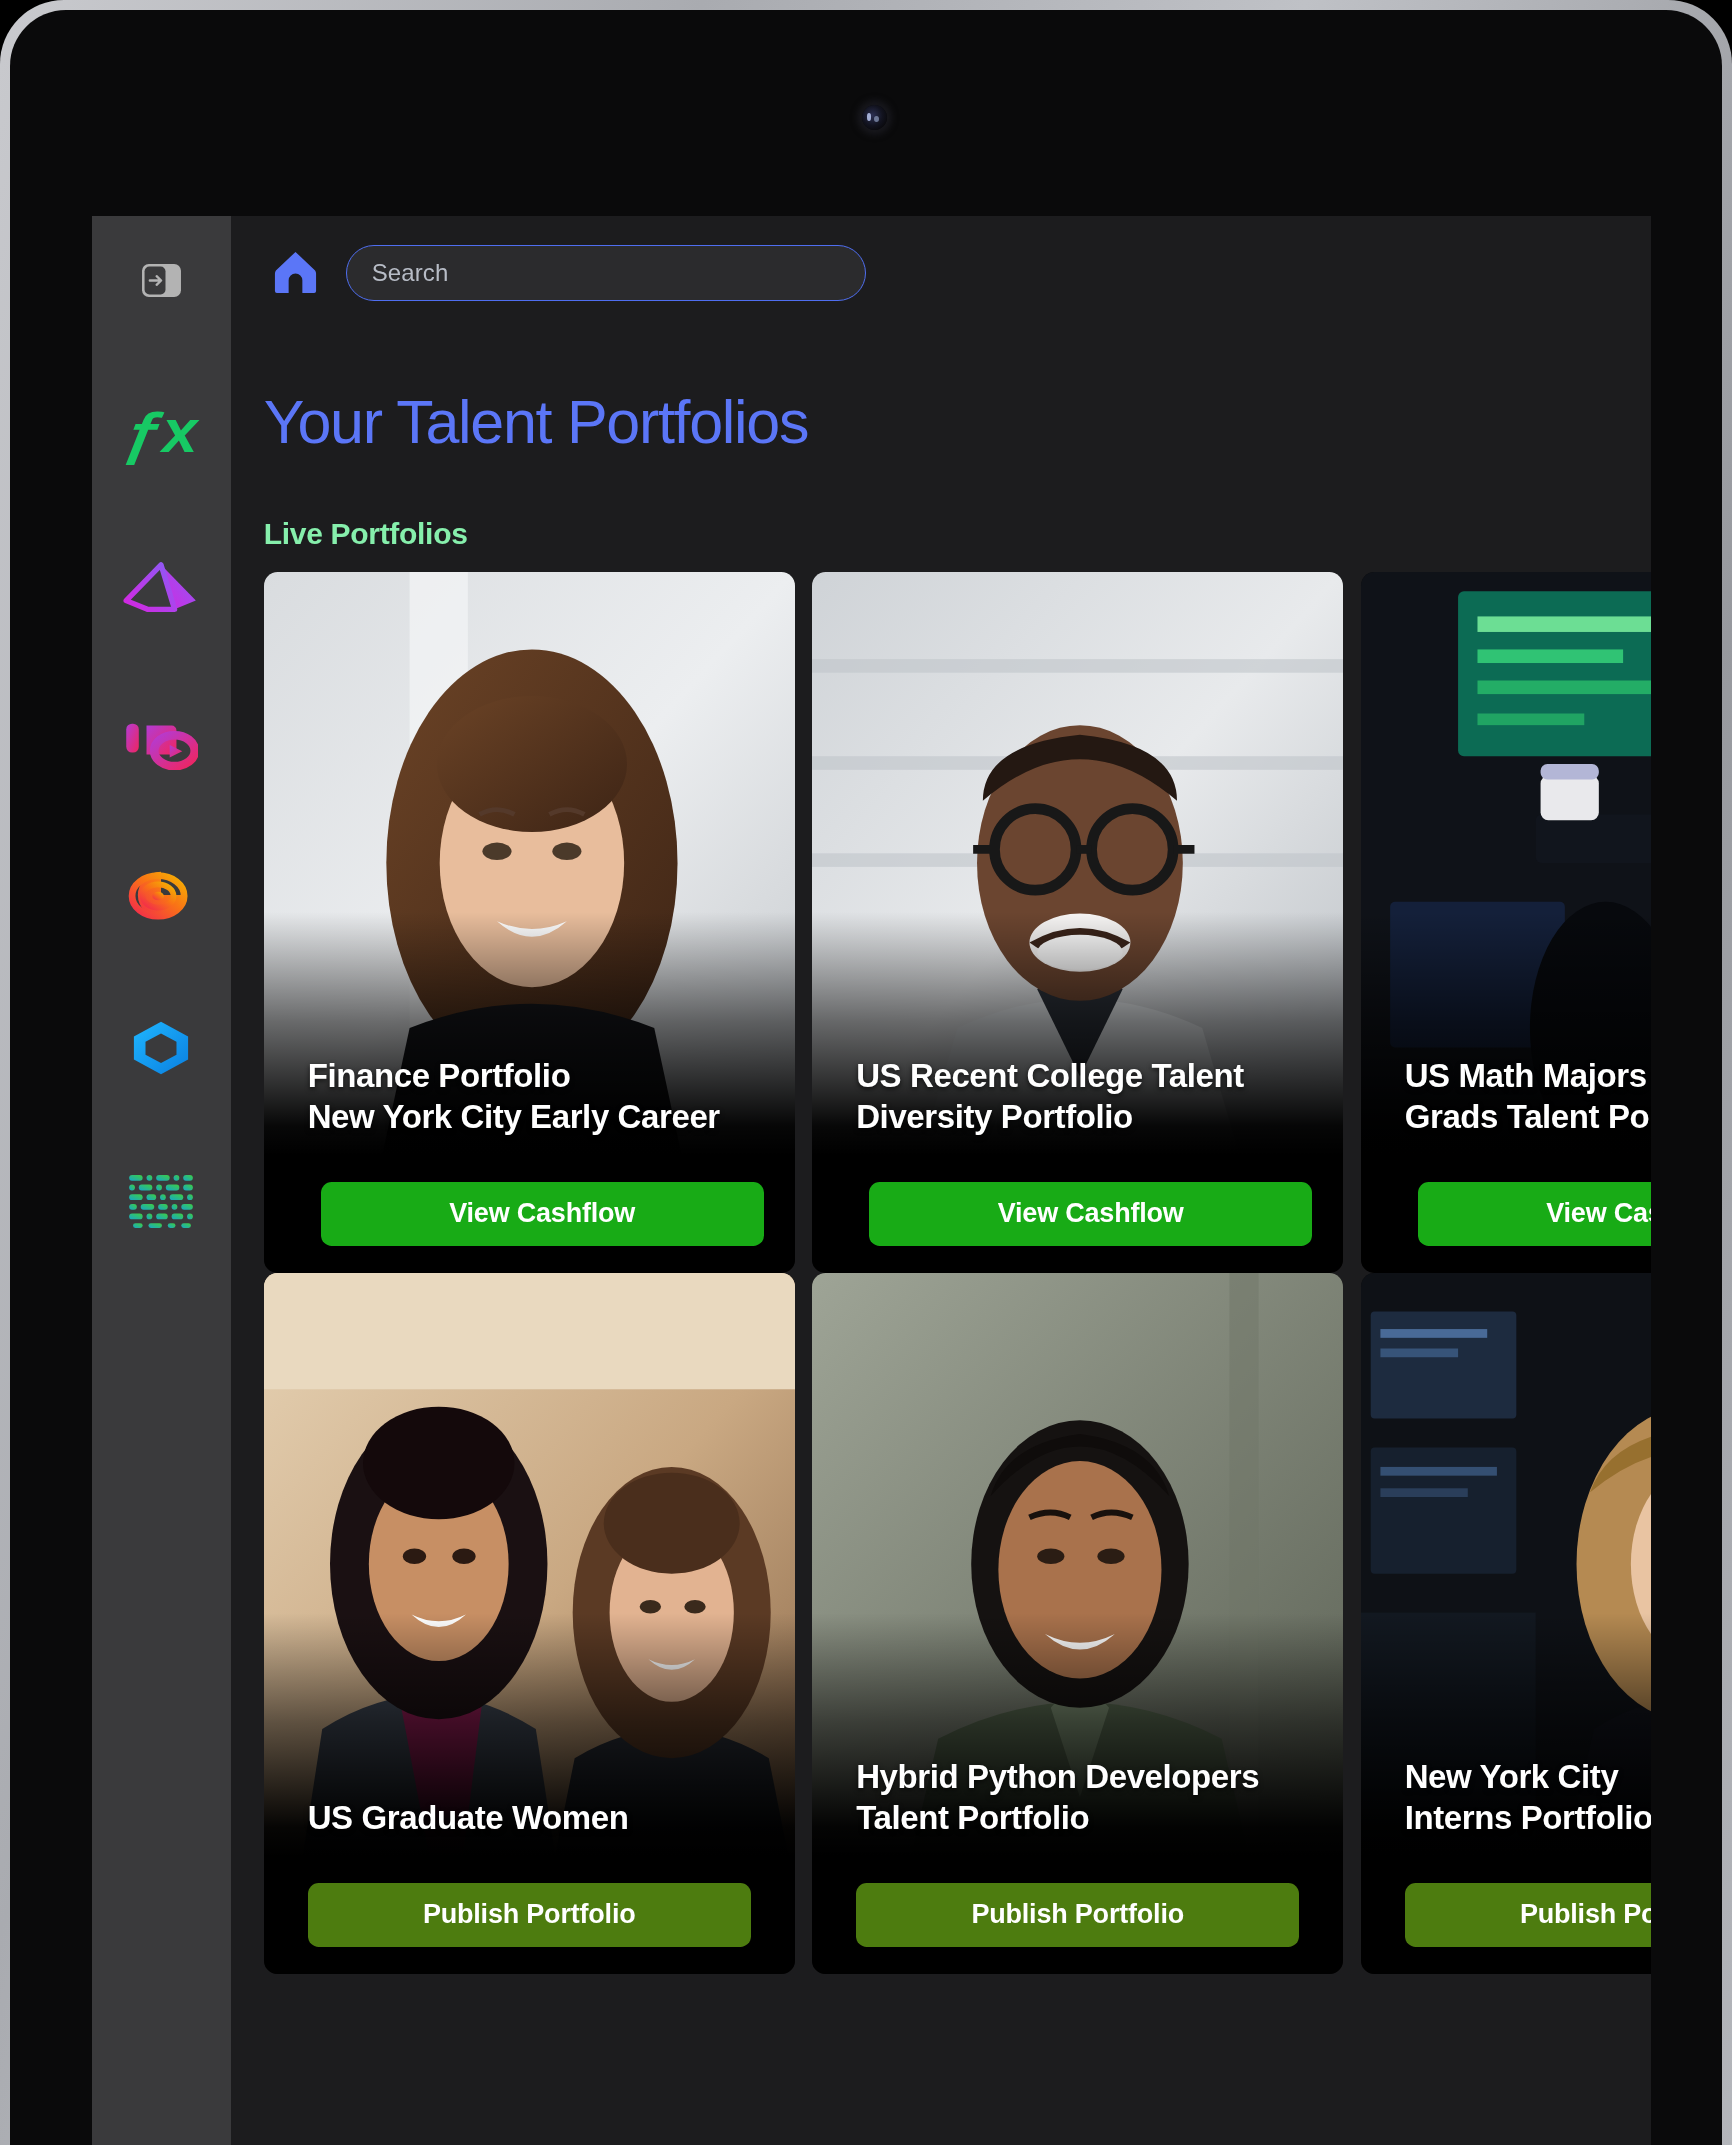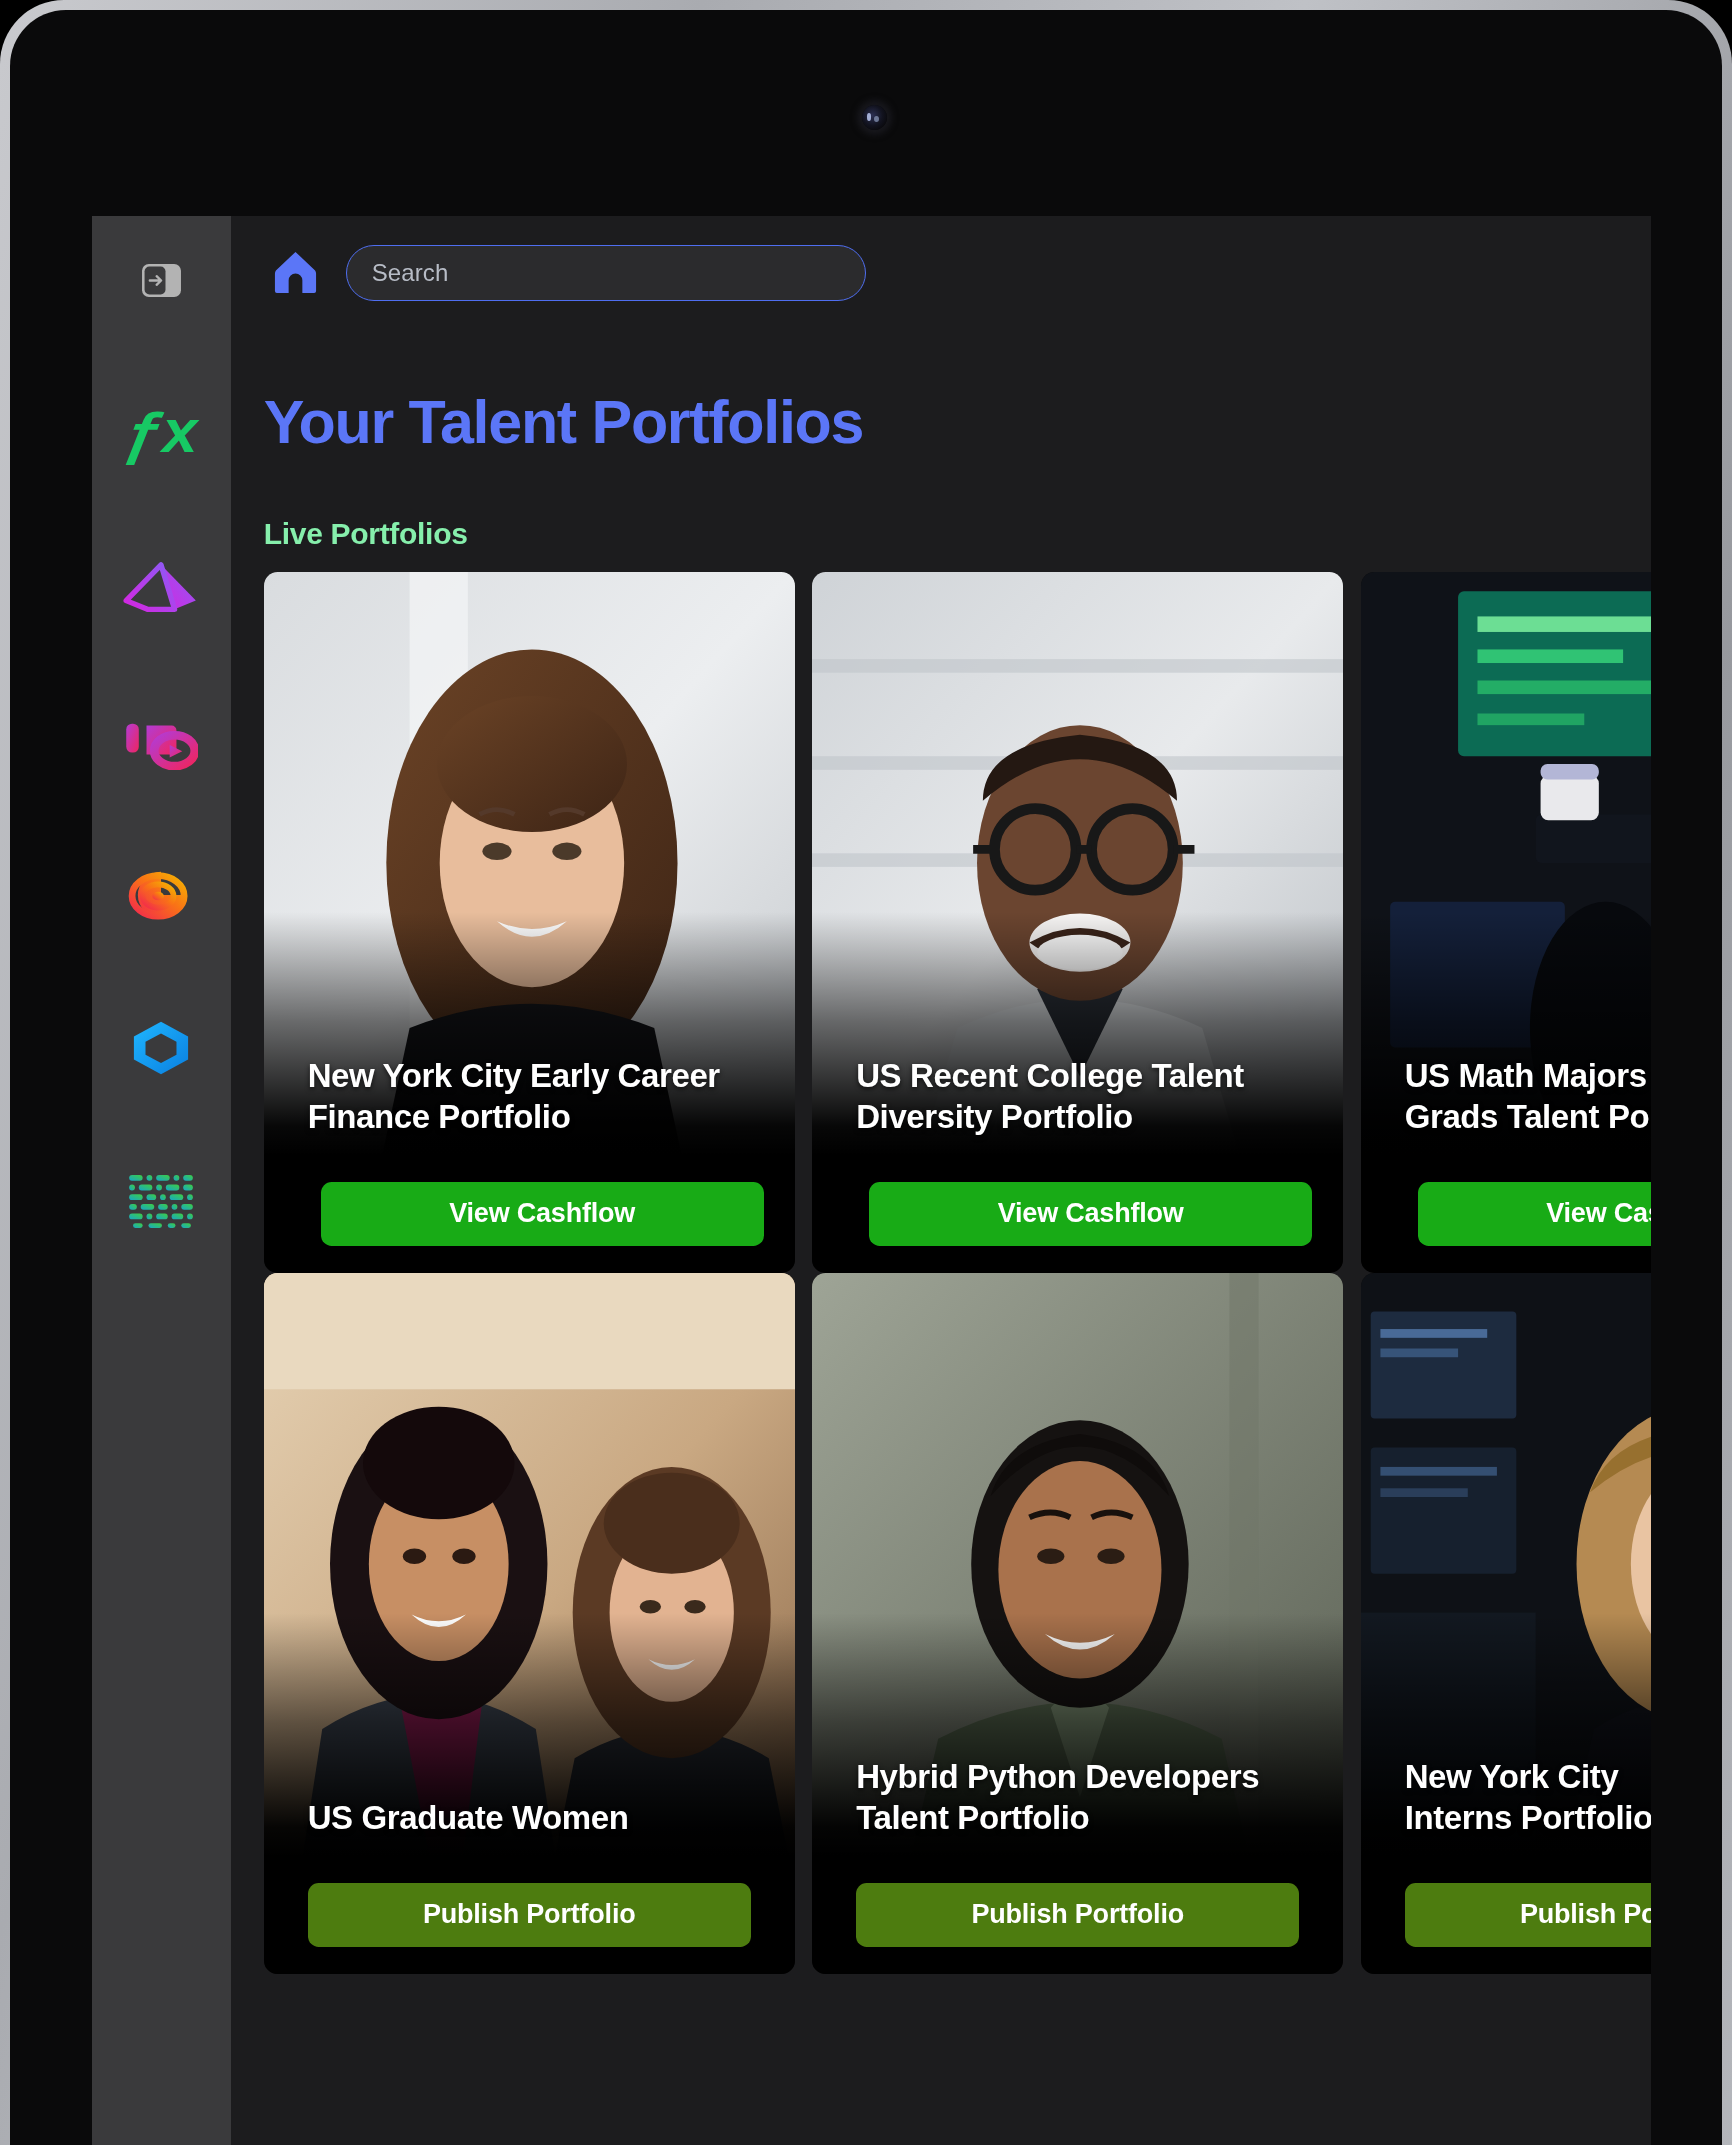--- a/index.html
+++ b/index.html
@@ -126,21 +126,21 @@
   }
   #search-placeholder {
     color: #b7bcc6;
     font-size: 24px;
     letter-spacing: 0.1px;
   }
 
   #page-title {
     color: #5b76f7;
     font-size: 61px;
-    font-weight: 700;
+    font-weight: 400;
     letter-spacing: -1.3px;
     padding: 56px 0 0 33px;
   }
 
   .section {
     padding-left: 33px;
   }
   .section-heading {
     color: #86efac;
     font-size: 30px;
@@ -399,22 +399,22 @@
                   <ellipse cx="240" cy="288" rx="15" ry="9" fill="#4b3a2a"></ellipse>
                   <ellipse cx="312" cy="288" rx="15" ry="9" fill="#4b3a2a"></ellipse>
                   <path d="M240 360 Q276 392 312 360 Q276 376 240 360 Z" fill="#fff"></path>
                   <path d="M222 250 Q240 240 258 250" stroke="#54392a" stroke-width="5" fill="none"></path>
                   <path d="M294 250 Q312 240 330 250" stroke="#54392a" stroke-width="5" fill="none"></path>
                 </svg>
               </div>
               <div class="card-fade"></div>
               <div class="card-bottom"></div>
               <div class="card-title">
+                <div>Finance Portfolio</div>
                 <div>New York City Early Career</div>
-                <div>Finance Portfolio</div>
               </div>
               <button class="card-btn btn-green">View Cashflow</button>
             </article>
 
             <article class="portfolio-card">
               <div class="card-photo">
                 <svg viewBox="0 0 547 600" preserveAspectRatio="xMidYMid slice" aria-hidden="true">
                   <defs>
                     <linearGradient id="p2bg" x1="0" y1="0" x2="1" y2="1">
                       <stop offset="0" stop-color="#cfd3d7"></stop>

